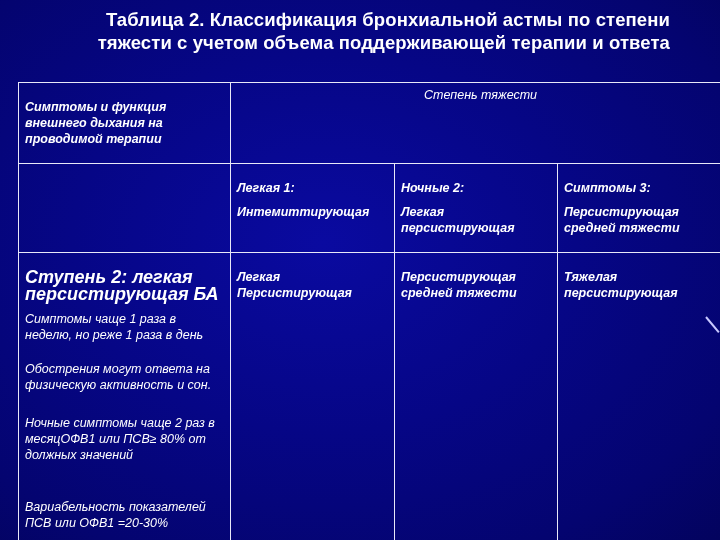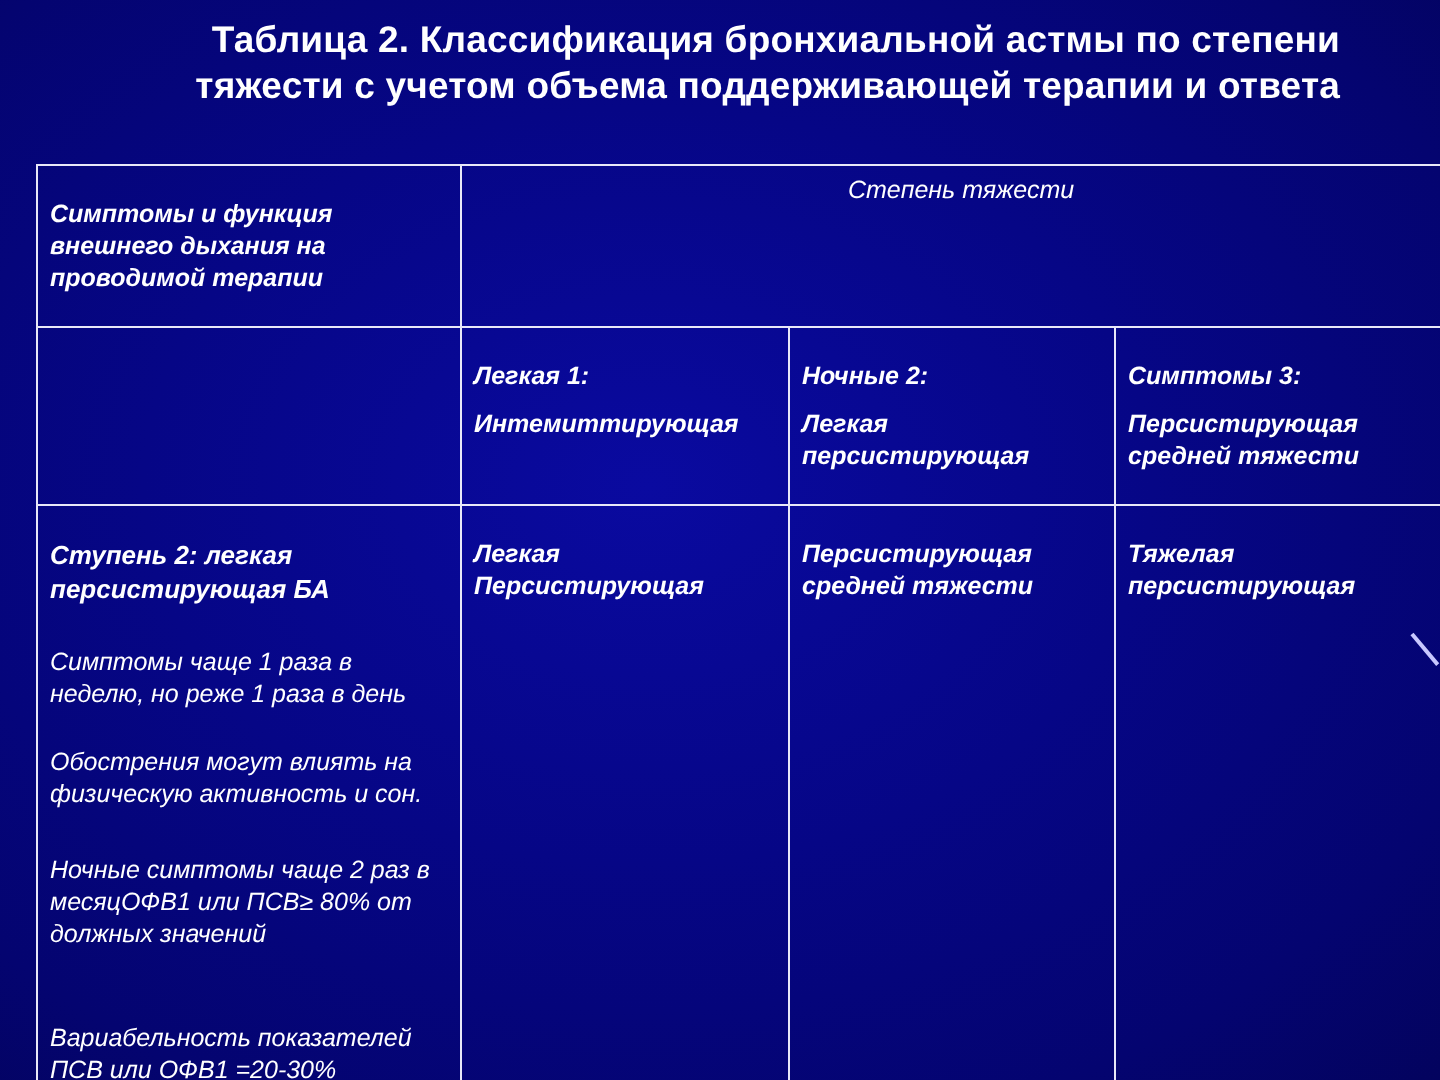--- a/index.html
+++ b/index.html
@@ -20,21 +20,21 @@
   }
   table.grid td {
     border:1.5px solid #e8e8f8; vertical-align:top; padding:16px 6px;
     font-size:12.5px; line-height:16px;font-style:italic;
   }
   .hdr-left { font-weight:bold; font-size:13.5px; line-height:17px; }
   .severity { text-align:center; font-size:24px; line-height:28px; padding-top:4px !important; }
   .bold { font-weight:bold; }
   .step-sub { margin-top:8px; display:block; }
   .left-body p { margin:0 0 18px 0; font-weight:normal; font-size:12.5px; line-height:16px; }
-  .left-body .lead { font-weight:bold; font-size:13px; line-height:17px; margin-bottom:20px; }
+  .left-body .lead { font-weight:bold; font-size:18px; line-height:17px; margin-bottom:8px; }
   .deco-line {
     position:absolute; left:706px; top:316px; width:20px; height:2px; background:#c8c8ff;
     transform:rotate(50deg); transform-origin:left center;
   }
 </style>
 </head>
 <body>
 
 <div class="title">
   <span>Таблица 2. Классификация бронхиальной астмы по степени</span>
@@ -65,21 +65,21 @@
     </td>
     <td class="bold">
       <span>Симптомы 3:</span>
       <span class="step-sub">Персистирующая средней тяжести</span>
     </td>
   </tr>
   <tr>
     <td class="left-body">
       <p class="lead">Ступень 2: легкая персистирующая БА</p>
       <p style=""> Симптомы чаще 1 раза в неделю, но реже 1 раза в день</p>
-      <p style="margin-bottom:22px">Обострения могут влиять   на физическую активность и сон.</p>
+      <p style="margin-bottom:22px">Обострения могут ответа   на физическую активность и сон.</p>
       <p style="margin-bottom:36px">Ночные симптомы чаще 2 раз в месяцОФВ1 или ПСВ≥ 80% от должных значений</p>
       <p>Вариабельность показателей ПСВ или ОФВ1 =20-30%</p>
     </td>
     <td class="bold">Легкая Персистирующая</td>
     <td class="bold">Персистирующая средней тяжести</td>
     <td class="bold">Тяжелая персистирующая</td>
   </tr>
 </tbody>
   </table>
 

